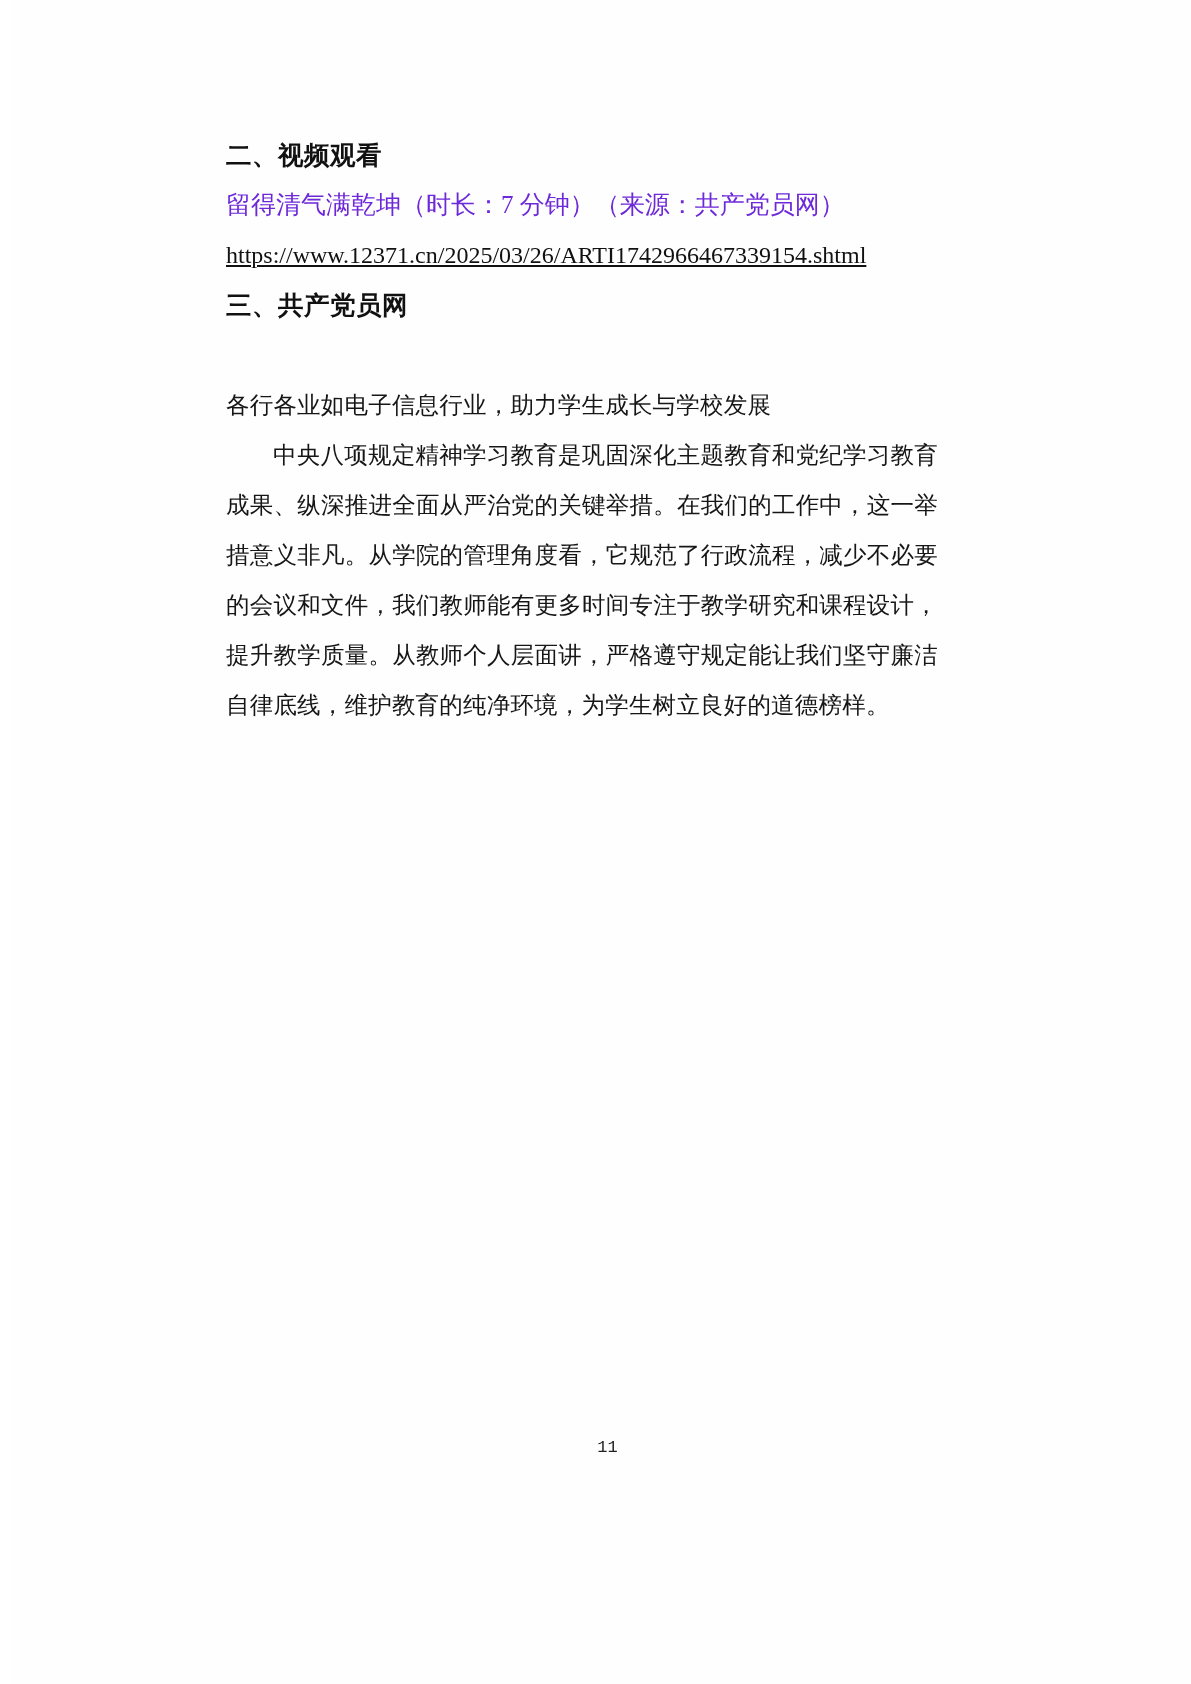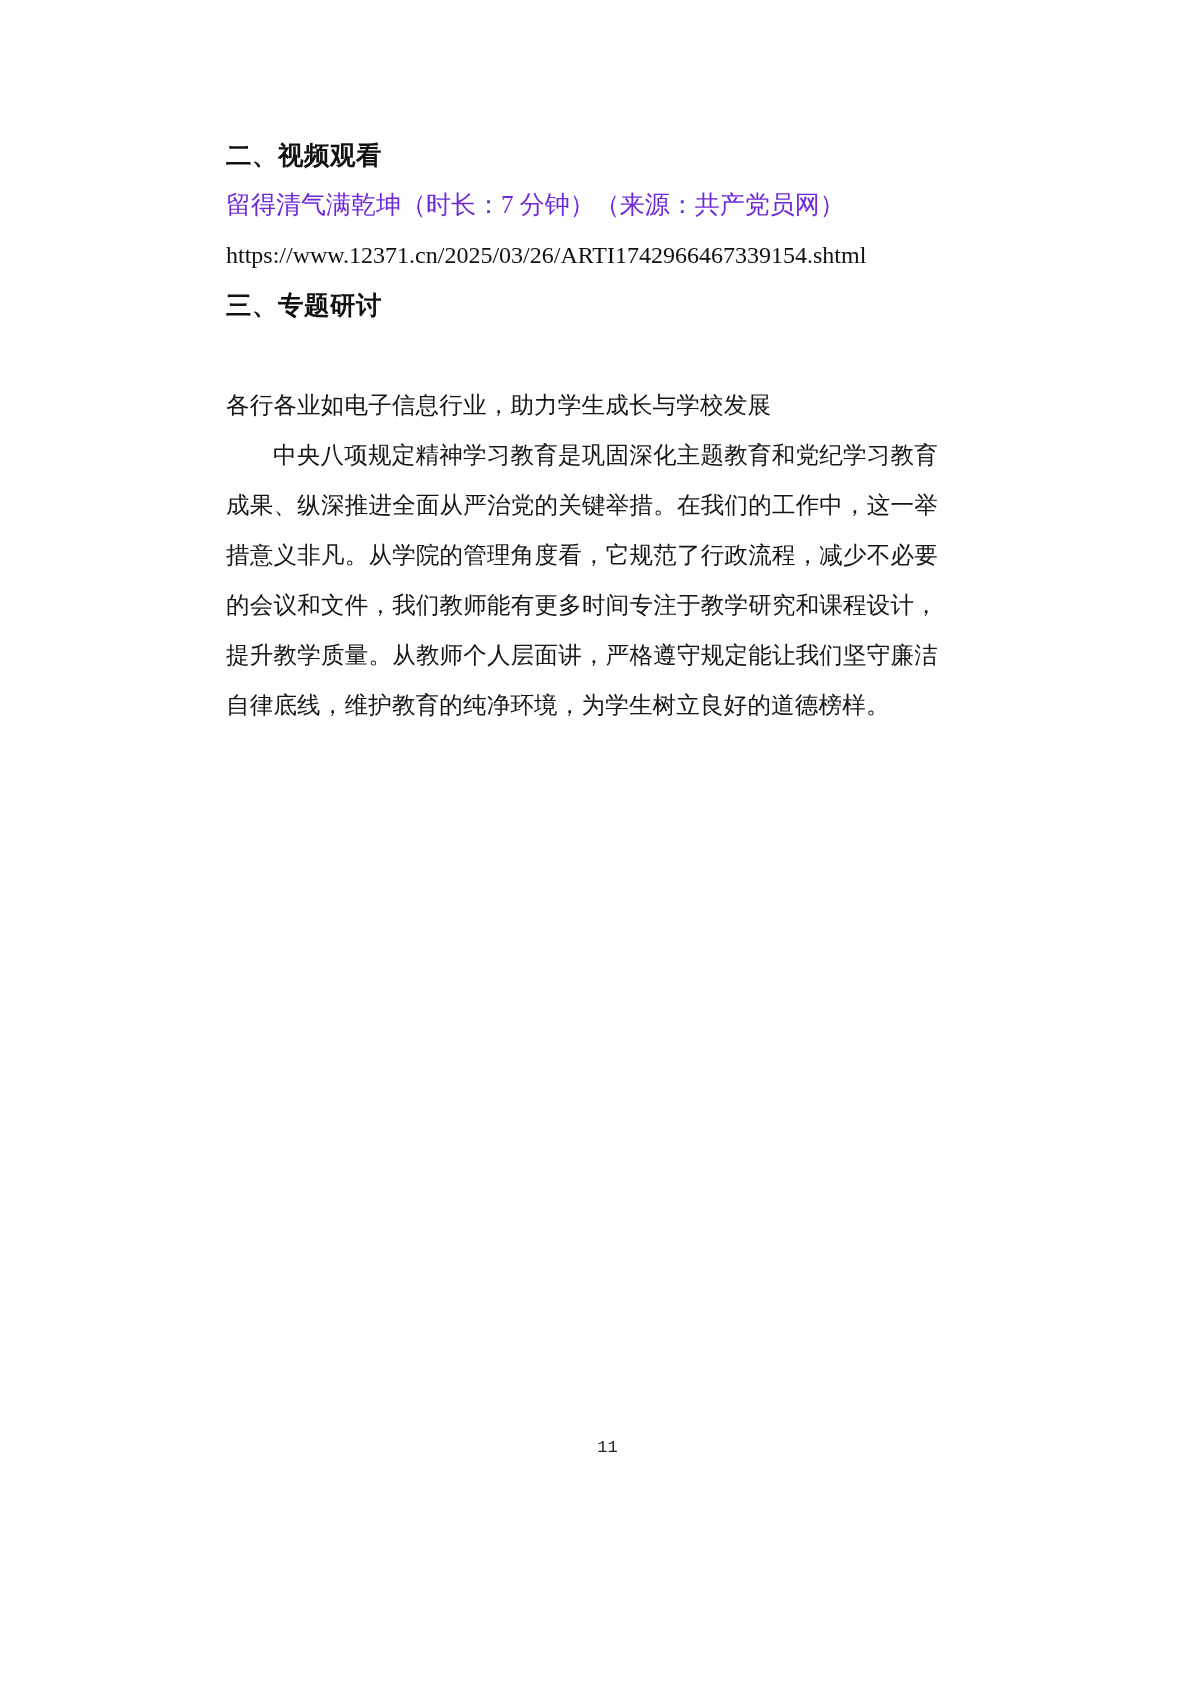--- a/index.html
+++ b/index.html
@@ -56,20 +56,21 @@
   .noindent {
     text-indent: 0;
   }
   .url {
     font-family: "Liberation Serif", serif;
     font-size: 24px;
     line-height: 50px;
     color: #111;
     margin: 0;
     word-break: break-all;
+    text-decoration: underline;
   }
   .serif-line {
     font-family: "Liberation Serif", serif;
     font-size: 25px;
     line-height: 50px;
     color: #6d28d9;
     margin: 0;
   }
   .spacer {
     height: 50px;
@@ -90,21 +91,21 @@
 
 <div class="page">
   <div class="content">
 
     <h2 class="heading">二、视频观看</h2>
 
     <p class="serif-line">留得清气满乾坤（时长：7 分钟）（来源：共产党员网）</p>
 
     <p class="url">https://www.12371.cn/2025/03/26/ARTI1742966467339154.shtml</p>
 
-    <h2 class="heading">三、专题研讨</h2>
+    <h2 class="heading">三、共产党员网</h2>
 
 
     <div class="spacer"></div>
 
     <p class="para noindent">各行各业如电子信息行业，助力学生成长与学校发展</p>
 
 
 
     <p class="para indent">中央八项规定精神学习教育是巩固深化主题教育和党纪学习教育成果、纵深推进全面从严治党的关键举措。在我们的工作中，这一举措意义非凡。从学院的管理角度看，它规范了行政流程，减少不必要的会议和文件，我们教师能有更多时间专注于教学研究和课程设计，提升教学质量。从教师个人层面讲，严格遵守规定能让我们坚守廉洁自律底线，维护教育的纯净环境，为学生树立良好的道德榜样。</p>
 

